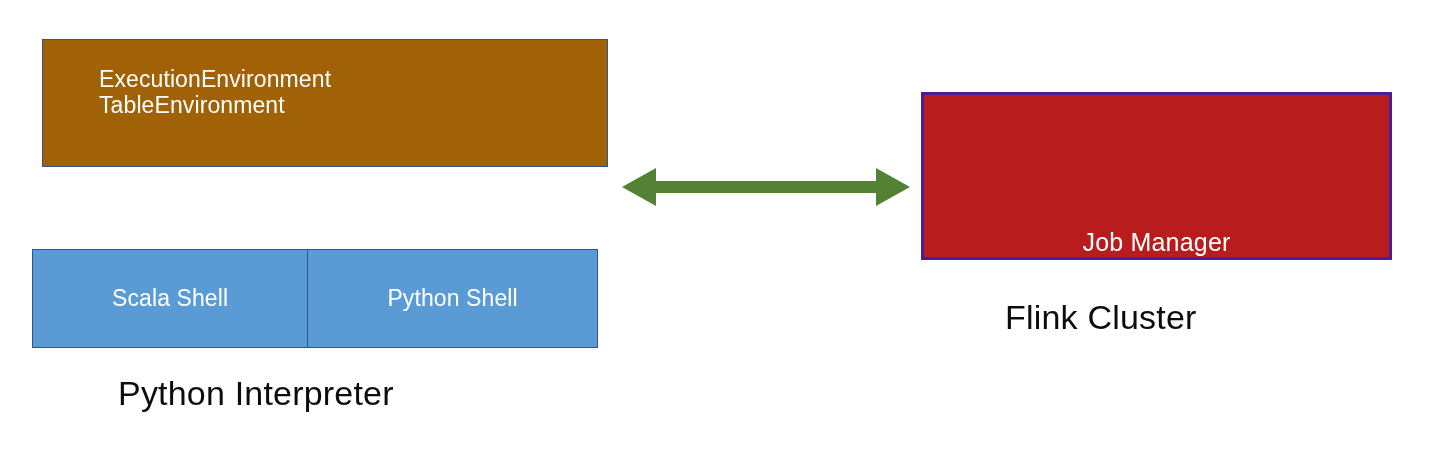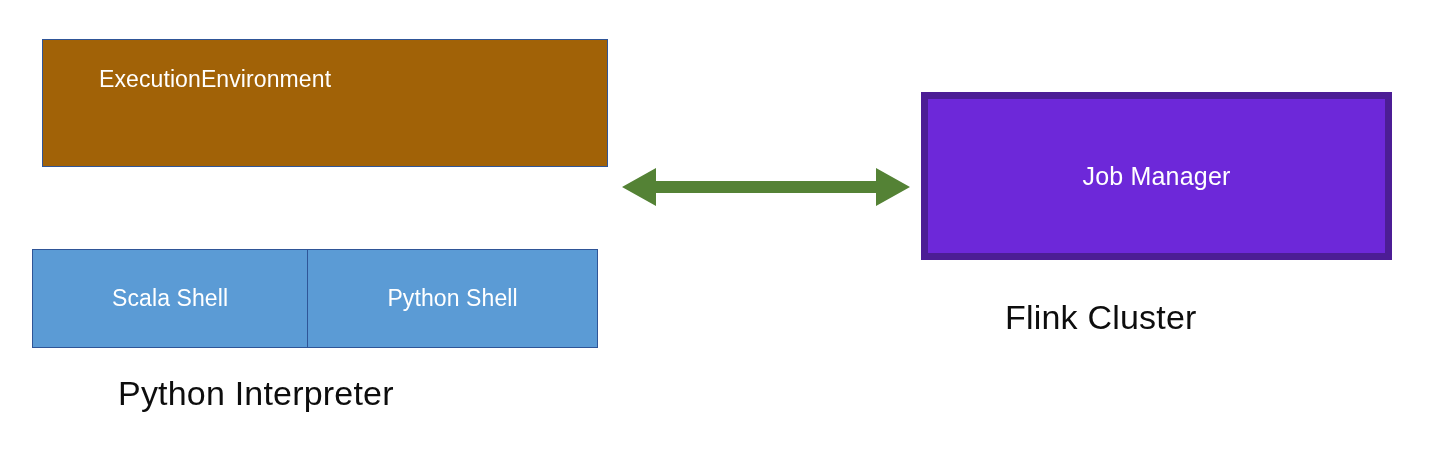--- a/index.html
+++ b/index.html
@@ -106,40 +106,41 @@
   .arrow-wrap svg { display: block; }
 
   
   .jm-box {
     position: absolute;
     left: 921px;
     top: 92px;
     width: 471px;
     height: 168px;
     box-sizing: border-box;
-    background: #6d28d9;
-    border: 7px solid #4c1d95;
+    background: #b91c1c;
+    border: 3px solid #4c1d95;
     display: flex;
-    align-items: center;
+    align-items: flex-end;
     justify-content: center;
     color: #ffffff;
     font-size: 25px;
     letter-spacing: 0.2px;
   }
 </style>
 </head>
 <body>
 
 <div id="canvas">
 
   <div class="interp-group">
 
     <div class="env-box">
       <div class="env-lines">
         <div>ExecutionEnvironment</div>
+        <div>TableEnvironment</div>
       </div>
     </div>
 
     <div class="shell-row">
       <div class="shell-box scala">
         <span>Scala Shell</span>
       </div>
       <div class="shell-box python">
         <span>Python Shell</span>
       </div>

